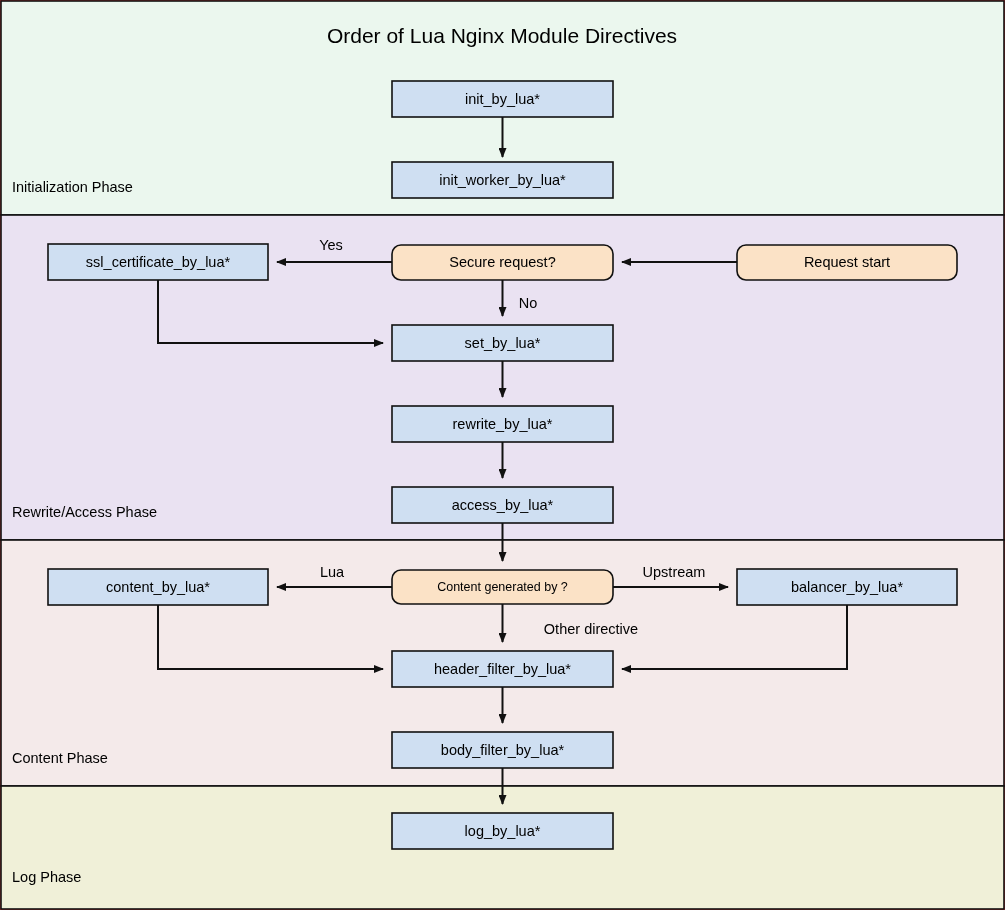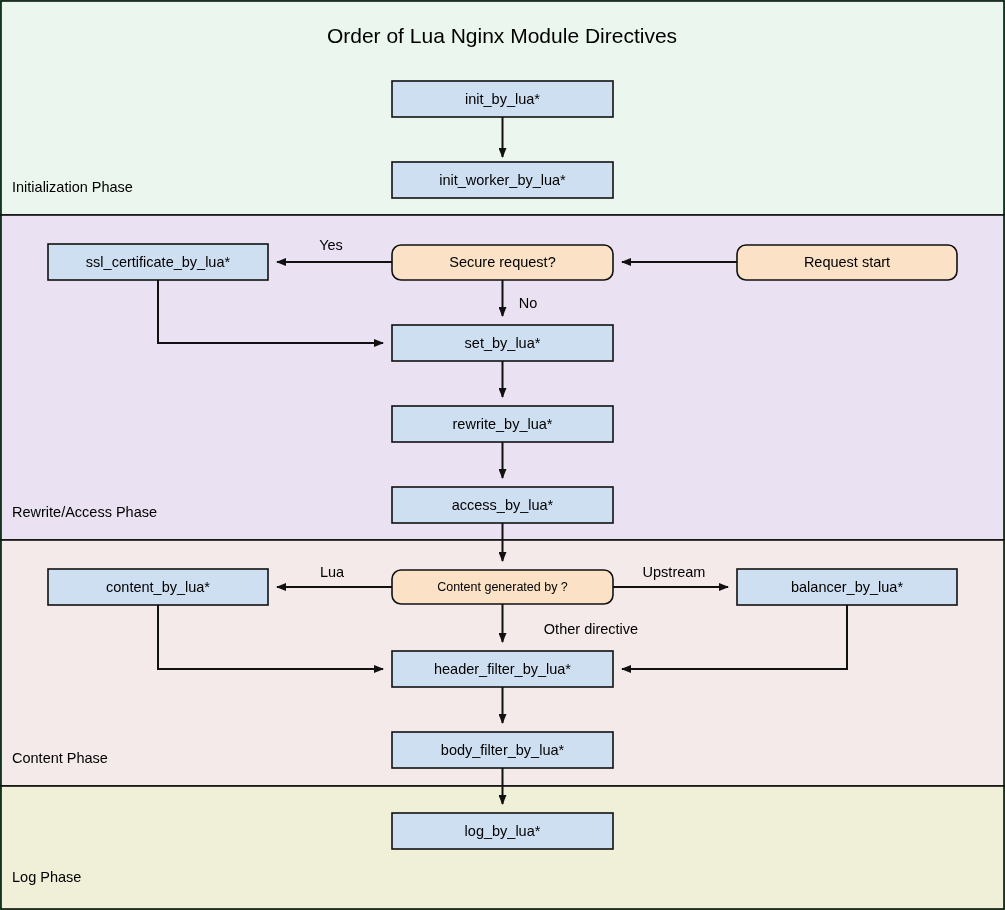--- a/index.html
+++ b/index.html
@@ -8,21 +8,21 @@
     background: #ffffff;
   }
   body {
     font-family: "Liberation Sans", sans-serif;
   }
   #canvas {
     position: relative;
     width: 1005px;
     height: 910px;
     overflow: hidden;
-    background: #22c55e;
+    background: #ef4444;
   }
   #canvas svg {
     display: block;
   }
   .band-label {
     font-size: 14.5px;
     fill: #000000;
     font-family: "Liberation Sans", sans-serif;
   }
   .diagram-title {

